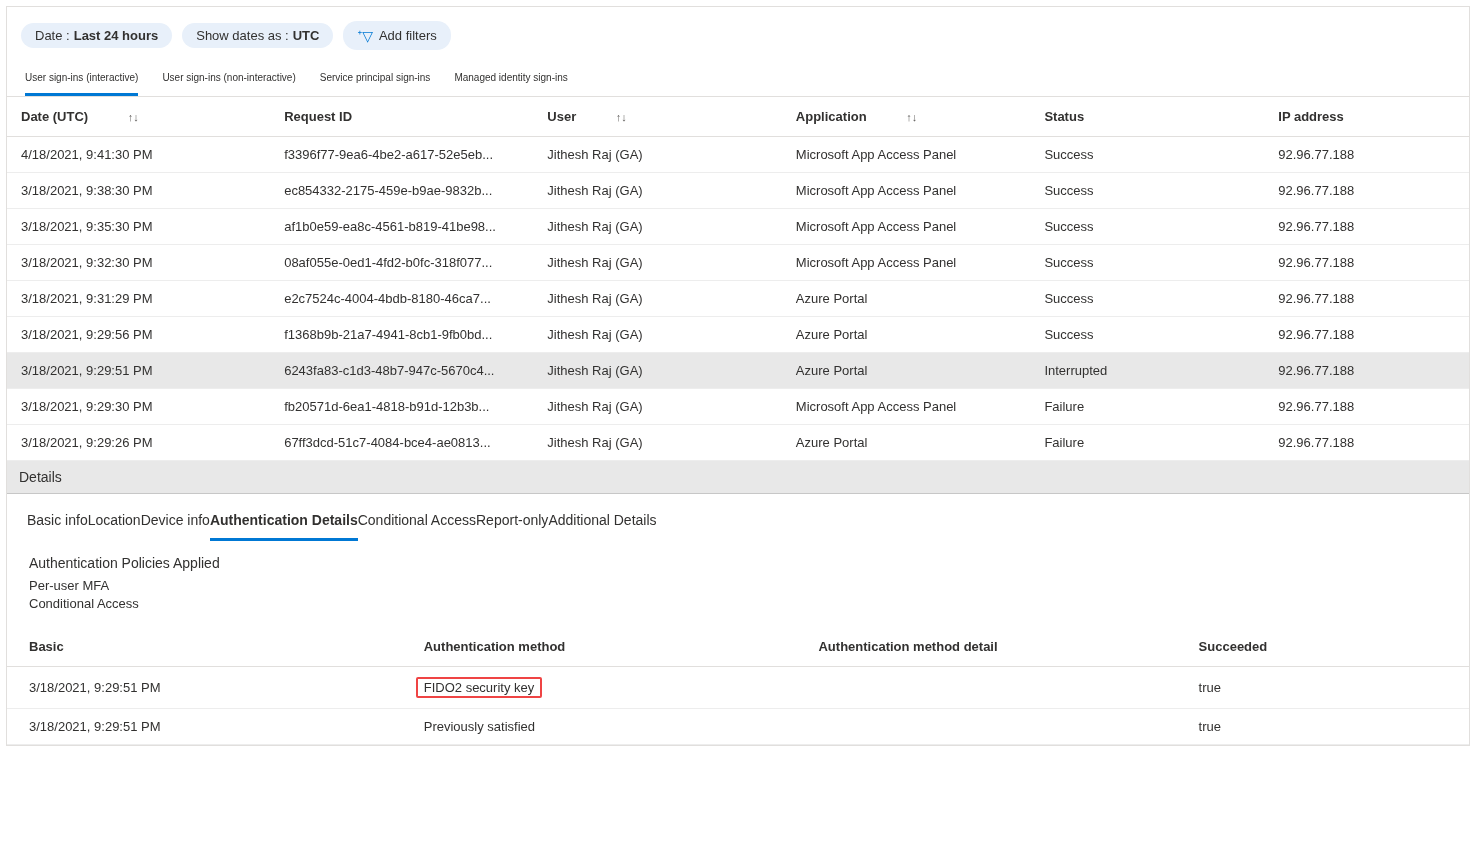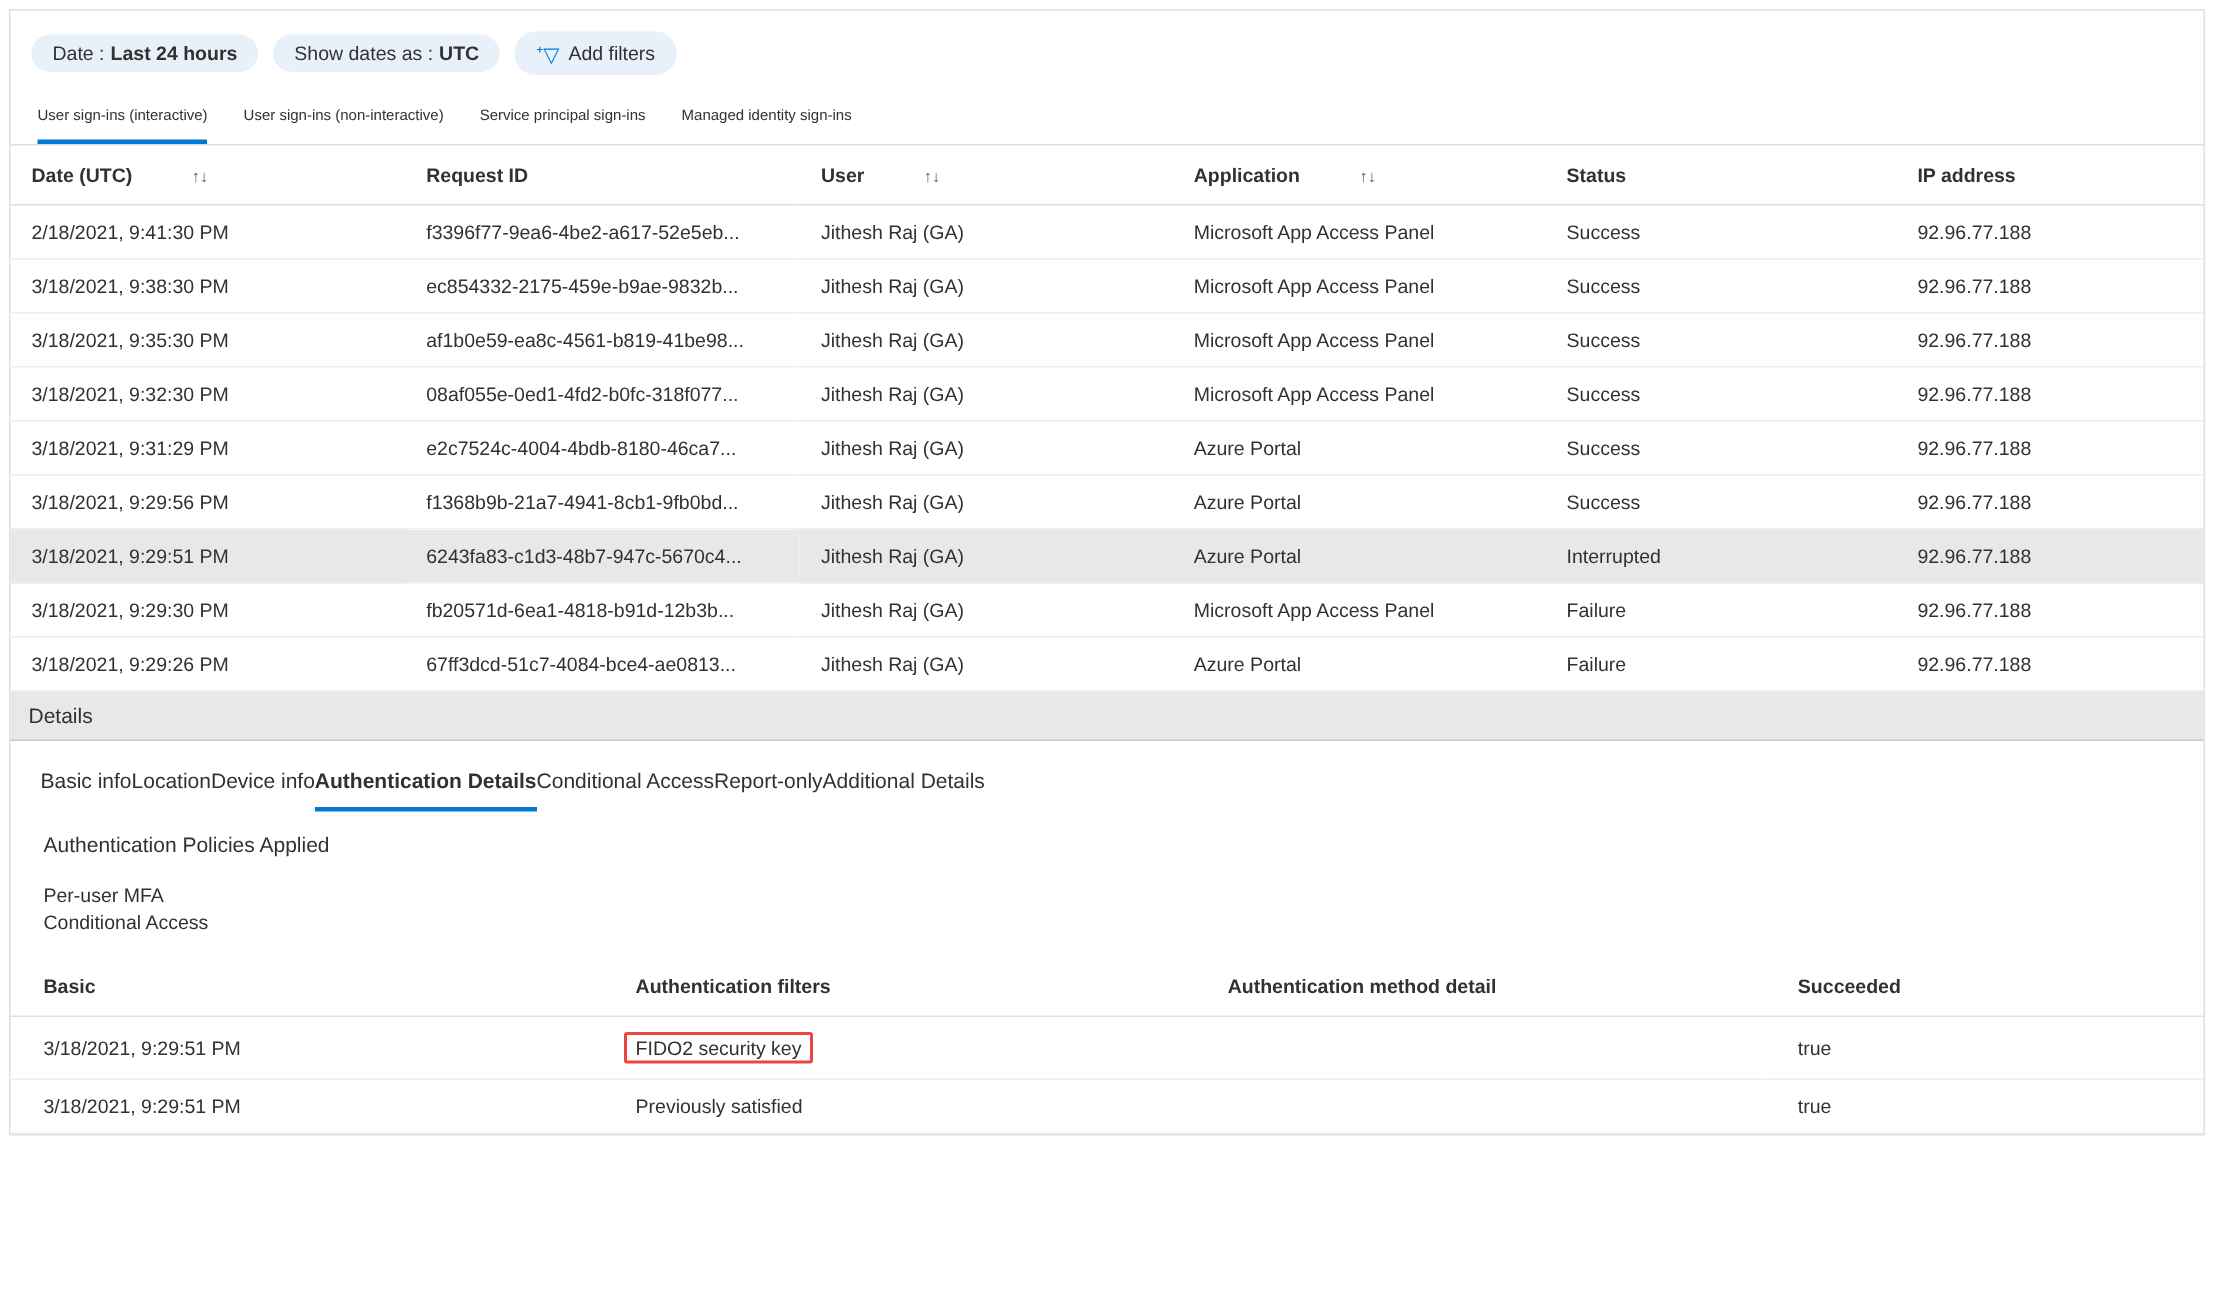--- a/index.html
+++ b/index.html
@@ -21,21 +21,21 @@
 .col-req { width: 18%; max-width: 250px; overflow: hidden; text-overflow: ellipsis; }
 .col-user { width: 17%; }
 .col-app { width: 17%; }
 .col-status { width: 16%; }
 .col-ip { width: 14%; }
 .details-hdr { background: #e8e8e8; padding: 8px 12px; font-size: 14px; color: #323130; border-bottom: 1px solid #c7c7c7; }
 .details-tabs { display: flex; padding: 18px 20px 0; }
 .dtab { padding-bottom: 10px; cursor: pointer; font-size: 14px; color: #323130; }
 .dtab.active { border-bottom: 3px solid #0078d4; font-weight: 600; }
 .policies { padding: 14px 22px 4px; }
-.policies-title { font-size: 14px; color: #323130; margin-bottom: 17px; }
+.policies-title { font-size: 14px; color: #323130; margin-bottom: 6px; }
 .policy-line { font-size: 13px; color: #323130; line-height: 1.4; }
 .auth-table { margin-top: 10px; }
 .auth-table thead th { padding-left: 22px; }
 .auth-table tbody td { padding-left: 22px; }
 .highlight-box { border: 2px solid #ef4444; display: inline-block; padding: 1px 6px; border-radius: 2px; margin-left: -8px; }
 </style>
 </head>
 <body>
 
 <div class="container">
@@ -76,21 +76,21 @@
       <th class="col-app">
         <span>Application</span>
         <span class="sort">↑↓</span>
       </th>
       <th class="col-status"><span>Status</span></th>
       <th class="col-ip"><span>IP address</span></th>
     </tr>
       </thead>
     <tbody id="signin-body">
         <tr>
-          <td class="col-date">2/18/2021, 9:41:30 PM</td>
+          <td class="col-date">4/18/2021, 9:41:30 PM</td>
           <td class="col-req">f3396f77-9ea6-4be2-a617-52e5eb...</td>
           <td class="col-user">Jithesh Raj (GA)</td>
           <td class="col-app">Microsoft App Access Panel</td>
           <td class="col-status">Success</td>
           <td class="col-ip">92.96.77.188</td>
         </tr>
         <tr>
           <td class="col-date">3/18/2021, 9:38:30 PM</td>
           <td class="col-req">ec854332-2175-459e-b9ae-9832b...</td>
           <td class="col-user">Jithesh Raj (GA)</td>
@@ -173,21 +173,21 @@
     <div id="policy-lines">
         <div class="policy-line">Per-user MFA</div>
         <div class="policy-line">Conditional Access</div>
       </div>
   </div>
 
   <table class="auth-table">
     <thead>
         <tr>
       <th style="width:27%"><span>Basic</span></th>
-      <th style="width:27%"><span>Authentication filters</span></th>
+      <th style="width:27%"><span>Authentication method</span></th>
       <th style="width:26%"><span>Authentication method detail</span></th>
       <th style="width:20%"><span>Succeeded</span></th>
     </tr>
       </thead>
     <tbody id="auth-body">
         <tr>
           <td>3/18/2021, 9:29:51 PM</td>
           <td><span class="highlight-box">FIDO2 security key</span></td>
           <td></td>
           <td>true</td>

